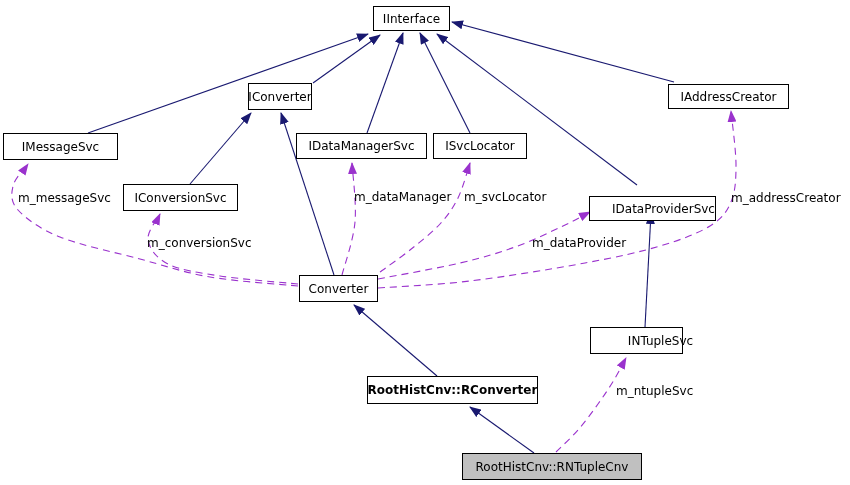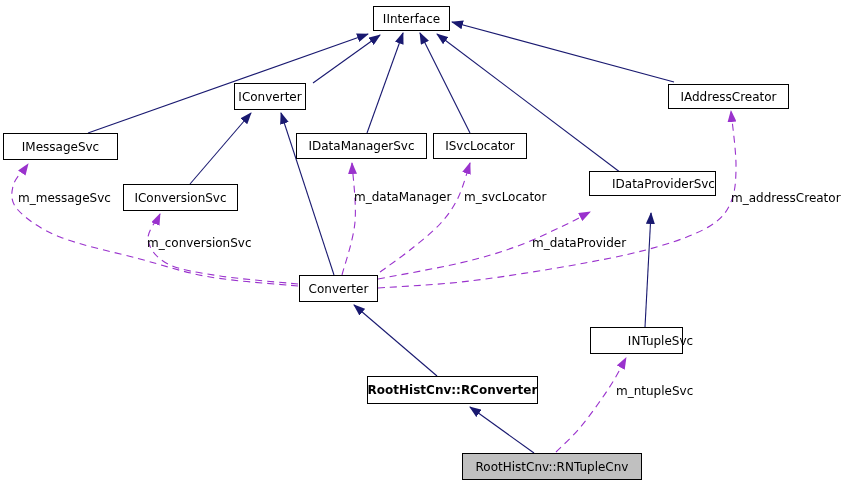--- a/index.html
+++ b/index.html
@@ -72,27 +72,27 @@
         <path d="M298,284 C285,282.6666666666667 241.66666666666666,279.3333333333333 220,276 C198.33333333333334,272.6666666666667 180,270 168,264 C156,258 149.33333333333334,248.33333333333334 148,240 C146.66666666666666,231.66666666666666 158,218.33333333333334 160,214" fill="none" stroke="#9a32cd" stroke-width="1.1" stroke-dasharray="7,5" marker-end="url(#arrow-usage)"></path>
         <path d="M342,275 C344.1666666666667,266.1666666666667 353.3333333333333,240.66666666666666 355,222 C356.6666666666667,203.33333333333334 352.5,172.83333333333334 352,163" fill="none" stroke="#9a32cd" stroke-width="1.1" stroke-dasharray="7,5" marker-end="url(#arrow-usage)"></path>
         <path d="M380,272 C385,268.3333333333333 400,258 410,250 C420,242 432,232.66666666666666 440,224 C448,215.33333333333334 453,208.16666666666666 458,198 C463,187.83333333333334 468,168.83333333333334 470,163" fill="none" stroke="#9a32cd" stroke-width="1.1" stroke-dasharray="7,5" marker-end="url(#arrow-usage)"></path>
         <path d="M378,279 C391.6666666666667,276.3333333333333 437.1666666666667,268.3333333333333 460,263 C482.8333333333333,257.6666666666667 497.8333333333333,253.16666666666666 515,247 C532.1666666666666,240.83333333333334 550.5,231.83333333333334 563,226 C575.5,220.16666666666666 585.5,214.33333333333334 590,212" fill="none" stroke="#9a32cd" stroke-width="1.1" stroke-dasharray="7,5" marker-end="url(#arrow-usage)"></path>
         <path d="M378,288 C393.3333333333333,286.8333333333333 435.5,285.1666666666667 470,281 C504.5,276.8333333333333 553.3333333333334,268.8333333333333 585,263 C616.6666666666666,257.1666666666667 639.1666666666666,252.16666666666666 660,246 C680.8333333333334,239.83333333333334 698.1666666666666,233.33333333333334 710,226 C721.8333333333334,218.66666666666666 726.6666666666666,212.16666666666666 731,202 C735.3333333333334,191.83333333333334 736,180.16666666666666 736,165 C736,149.83333333333334 731.8333333333334,120 731,111" fill="none" stroke="#9a32cd" stroke-width="1.1" stroke-dasharray="7,5" marker-end="url(#arrow-usage)"></path>
         <path d="M556,452 C559.6666666666666,448.3333333333333 571,438 578,430 C585,422 592,412.3333333333333 598,404 C604,395.6666666666667 609.3333333333334,387.6666666666667 614,380 C618.6666666666666,372.3333333333333 624,361.6666666666667 626,358" fill="none" stroke="#9a32cd" stroke-width="1.1" stroke-dasharray="7,5" marker-end="url(#arrow-usage)"></path>
       </g>
   </svg>
   <div id="node-layer">
       <div class="node" style="left: 373px; top: 6px; width: 77px; height: 25px; background: rgb(255, 255, 255); border-color: rgb(0, 0, 0); color: rgb(0, 0, 0);">IInterface</div>
-      <div class="node" style="left: 234px; top: 83px; width: 72px; height: 27px; background: rgb(255, 255, 255); border-color: rgb(0, 0, 0); color: rgb(0, 0, 0);">IConverter</div>
+      <div class="node" style="left: 248px; top: 83px; width: 64px; height: 27px; background: rgb(255, 255, 255); border-color: rgb(0, 0, 0); color: rgb(0, 0, 0);">IConverter</div>
       <div class="node" style="left: 668px; top: 84px; width: 121px; height: 25px; background: rgb(255, 255, 255); border-color: rgb(0, 0, 0); color: rgb(0, 0, 0);">IAddressCreator</div>
       <div class="node" style="left: 3px; top: 133px; width: 115px; height: 27px; background: rgb(255, 255, 255); border-color: rgb(0, 0, 0); color: rgb(0, 0, 0);">IMessageSvc</div>
       <div class="node" style="left: 296px; top: 133px; width: 131px; height: 26px; background: rgb(255, 255, 255); border-color: rgb(0, 0, 0); color: rgb(0, 0, 0);">IDataManagerSvc</div>
       <div class="node" style="left: 433px; top: 133px; width: 94px; height: 26px; background: rgb(255, 255, 255); border-color: rgb(0, 0, 0); color: rgb(0, 0, 0); text-align: center;">ISvcLocator</div>
       <div class="node" style="left: 123px; top: 184px; width: 115px; height: 27px; background: rgb(255, 255, 255); border-color: rgb(0, 0, 0); color: rgb(0, 0, 0);">IConversionSvc</div>
-      <div class="node" style="left: 589px; top: 171px; width: 127px; height: 25px; background: rgb(255, 255, 255); border-color: rgb(0, 0, 0); color: rgb(0, 0, 0); padding-left: 22px;">IDataProviderSvc</div>
+      <div class="node" style="left: 589px; top: 196px; width: 127px; height: 25px; background: rgb(255, 255, 255); border-color: rgb(0, 0, 0); color: rgb(0, 0, 0); padding-left: 22px;">IDataProviderSvc</div>
       <div class="node" style="left: 299px; top: 275px; width: 79px; height: 27px; background: rgb(255, 255, 255); border-color: rgb(0, 0, 0); color: rgb(0, 0, 0);">Converter</div>
       <div class="node" style="left: 590px; top: 327px; width: 93px; height: 27px; background: rgb(255, 255, 255); border-color: rgb(0, 0, 0); color: rgb(0, 0, 0); padding-left: 48px;">INTupleSvc</div>
       <div class="node" style="left: 367px; top: 376px; width: 171px; height: 28px; background: rgb(255, 255, 255); border-color: rgb(0, 0, 0); color: rgb(0, 0, 0); font-weight: bold;">RootHistCnv::RConverter</div>
       <div class="node highlight" style="left: 462px; top: 453px; width: 180px; height: 27px; background: rgb(192, 192, 192); border-color: rgb(0, 0, 0); color: rgb(0, 0, 0);">RootHistCnv::RNTupleCnv</div>
     </div>
   <div id="label-layer">
       <div class="edge-label" style="left: 18px; top: 191px; color: rgb(0, 0, 0);">m_messageSvc</div>
       <div class="edge-label" style="left: 147px; top: 236px; color: rgb(0, 0, 0);">m_conversionSvc</div>
       <div class="edge-label" style="left: 354px; top: 190px; color: rgb(0, 0, 0);">m_dataManager</div>
       <div class="edge-label" style="left: 464px; top: 190px; color: rgb(0, 0, 0);">m_svcLocator</div>

